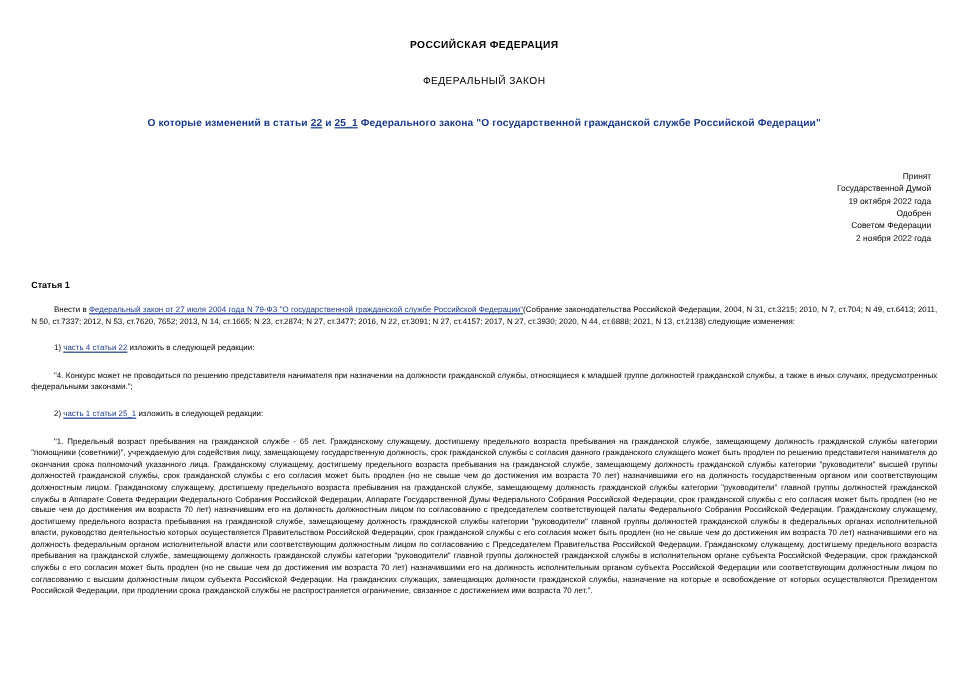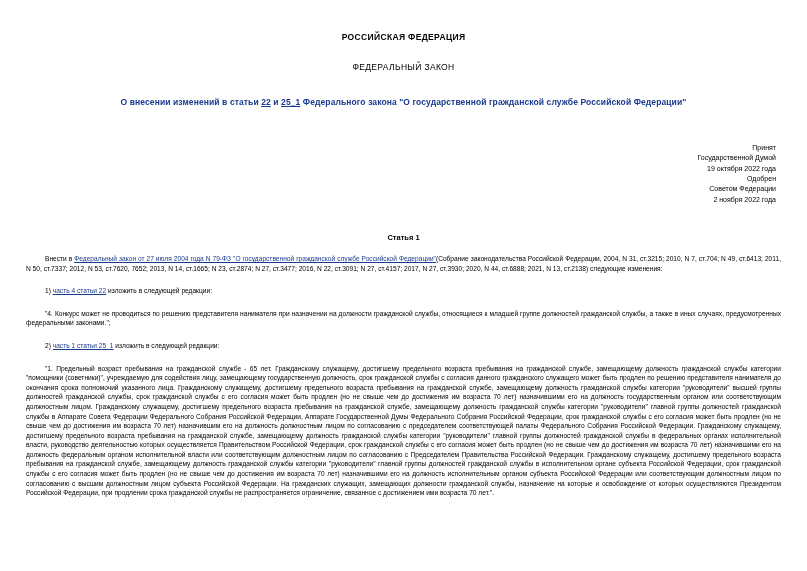--- a/index.html
+++ b/index.html
@@ -55,21 +55,21 @@
     margin-top: 36px;
     text-align: right;
     font-size: 7px;
     line-height: 10.3px;
     padding-right: 5px;
   }
   .adopt-block div {
     white-space: nowrap;
   }
   .article-heading {
-    text-align: center;
+    text-align: left;
     font-size: 7.5px;
     font-weight: bold;
     margin-top: 28px;
   }
   .body-text {
     font-size: 6.6px;
     line-height: 9.6px;
     text-align: justify;
     margin-top: 12px;
     letter-spacing: 0.01px;
@@ -88,21 +88,21 @@
 <body>
 
 <div class="page">
 
   <div class="title-block">
     <div class="doc-title">РОССИЙСКАЯ ФЕДЕРАЦИЯ</div>
     <div class="doc-subtitle-line">ФЕДЕРАЛЬНЫЙ ЗАКОН</div>
   </div>
 
   <div class="doc-heading-link">
-    <span>О внесении изменений в статьи </span><a class="lk" href="#">22</a><span> и </span><a class="lk" href="#">25_1</a><span> Федерального закона "О государственной гражданской службе Российской Федерации"</span>
+    <span>О которые изменений в статьи </span><a class="lk" href="#">22</a><span> и </span><a class="lk" href="#">25_1</a><span> Федерального закона "О государственной гражданской службе Российской Федерации"</span>
   </div>
 
   <div class="adopt-block">
     <div>Принят</div>
     <div>Государственной Думой</div>
     <div>19 октября 2022 года</div>
     <div>Одобрен</div>
     <div>Советом Федерации</div>
     <div>2 ноября 2022 года</div>
   </div>

